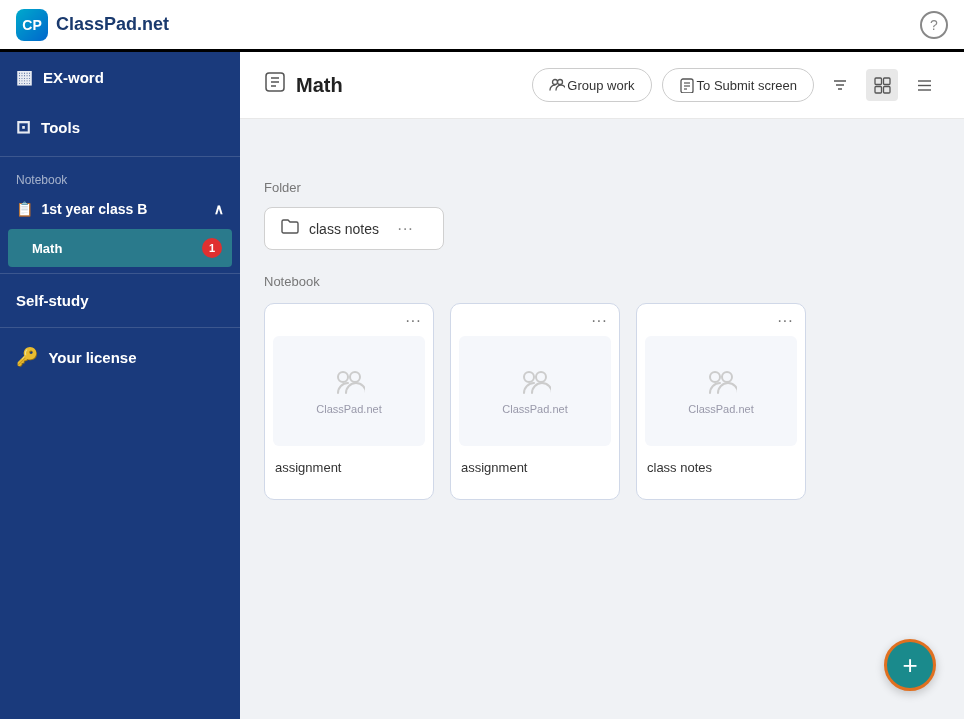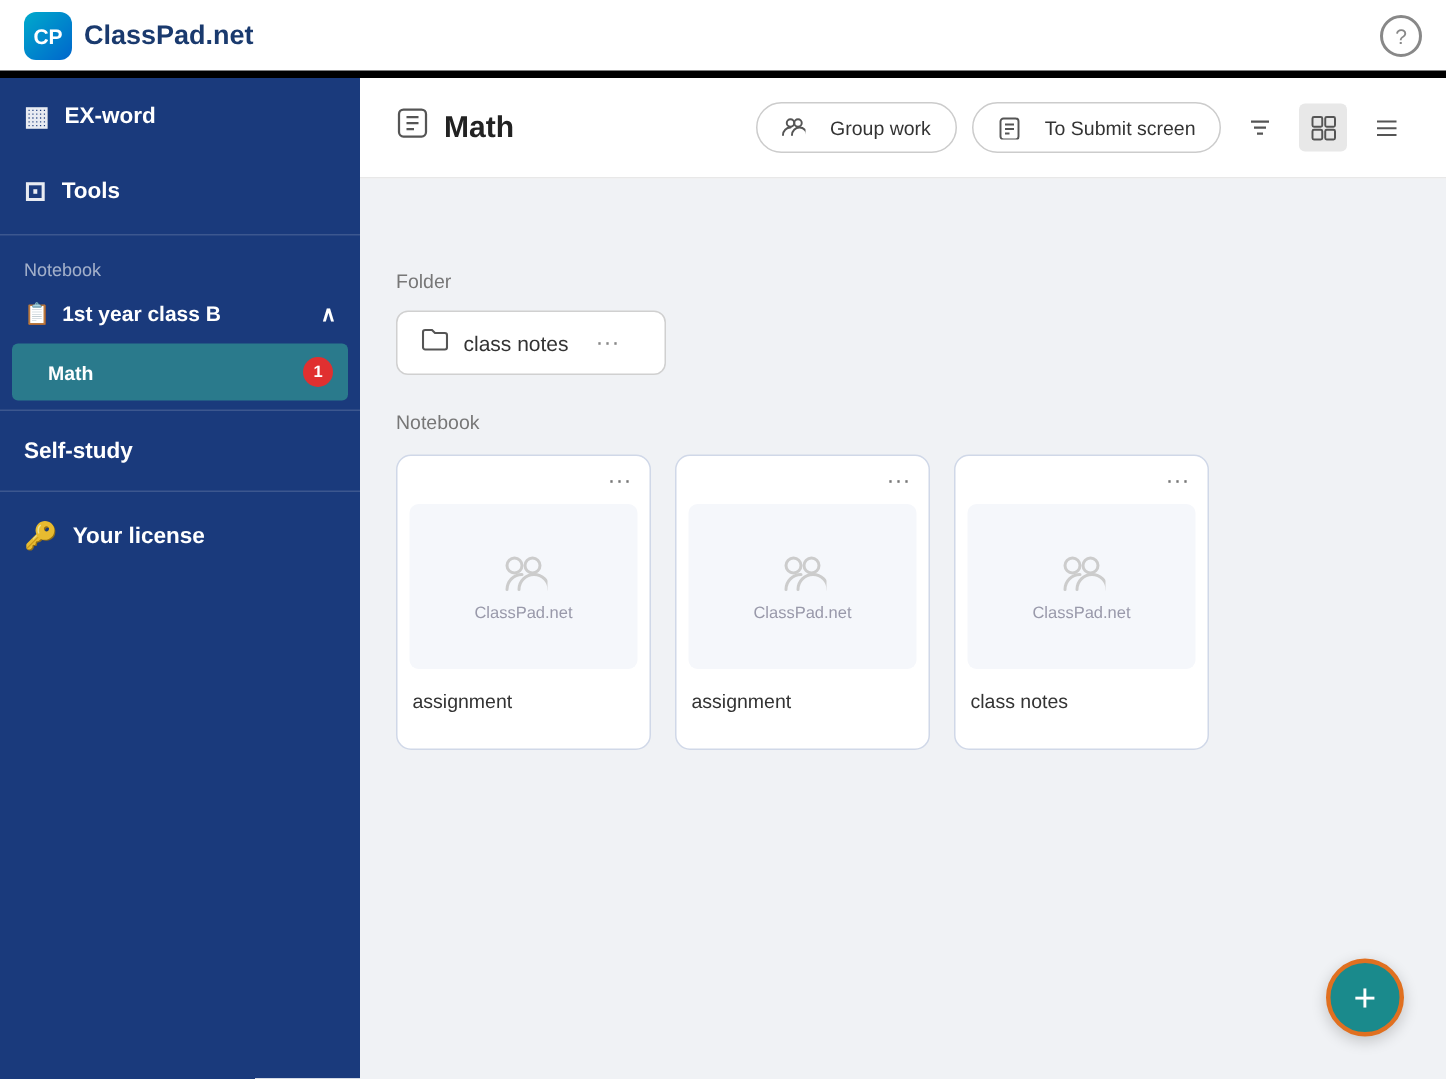--- a/index.html
+++ b/index.html
@@ -6,21 +6,21 @@
     body { font-family: 'Segoe UI', Arial, sans-serif; background: #f0f2f5; width: 964px; height: 719px; overflow: hidden; display: flex; flex-direction: column; }
 
     
     .topbar {
       height: 52px;
       background: white;
       display: flex;
       align-items: center;
       justify-content: space-between;
       padding: 0 16px;
-      border-bottom: 5px solid #000000;
+      border-bottom: 3px solid #000000;
       flex-shrink: 0;
     }
     .topbar-logo {
       display: flex;
       align-items: center;
       gap: 8px;
       font-size: 18px;
       font-weight: 700;
       color: #1a3a6e;
     }
@@ -178,21 +178,21 @@
     }
     .content-title-icon { font-size: 22px; color: #555; }
     .header-actions {
       display: flex;
       align-items: center;
       gap: 10px;
     }
     .btn-action {
       display: flex;
       align-items: center;
-      gap: 16px;
+      gap: 2px;
       padding: 8px 16px;
       border: 1.5px solid #ccc;
       border-radius: 20px;
       background: white;
       cursor: pointer;
       font-size: 13px;
       color: #333;
       font-weight: 500;
     }
     .sort-btn {

